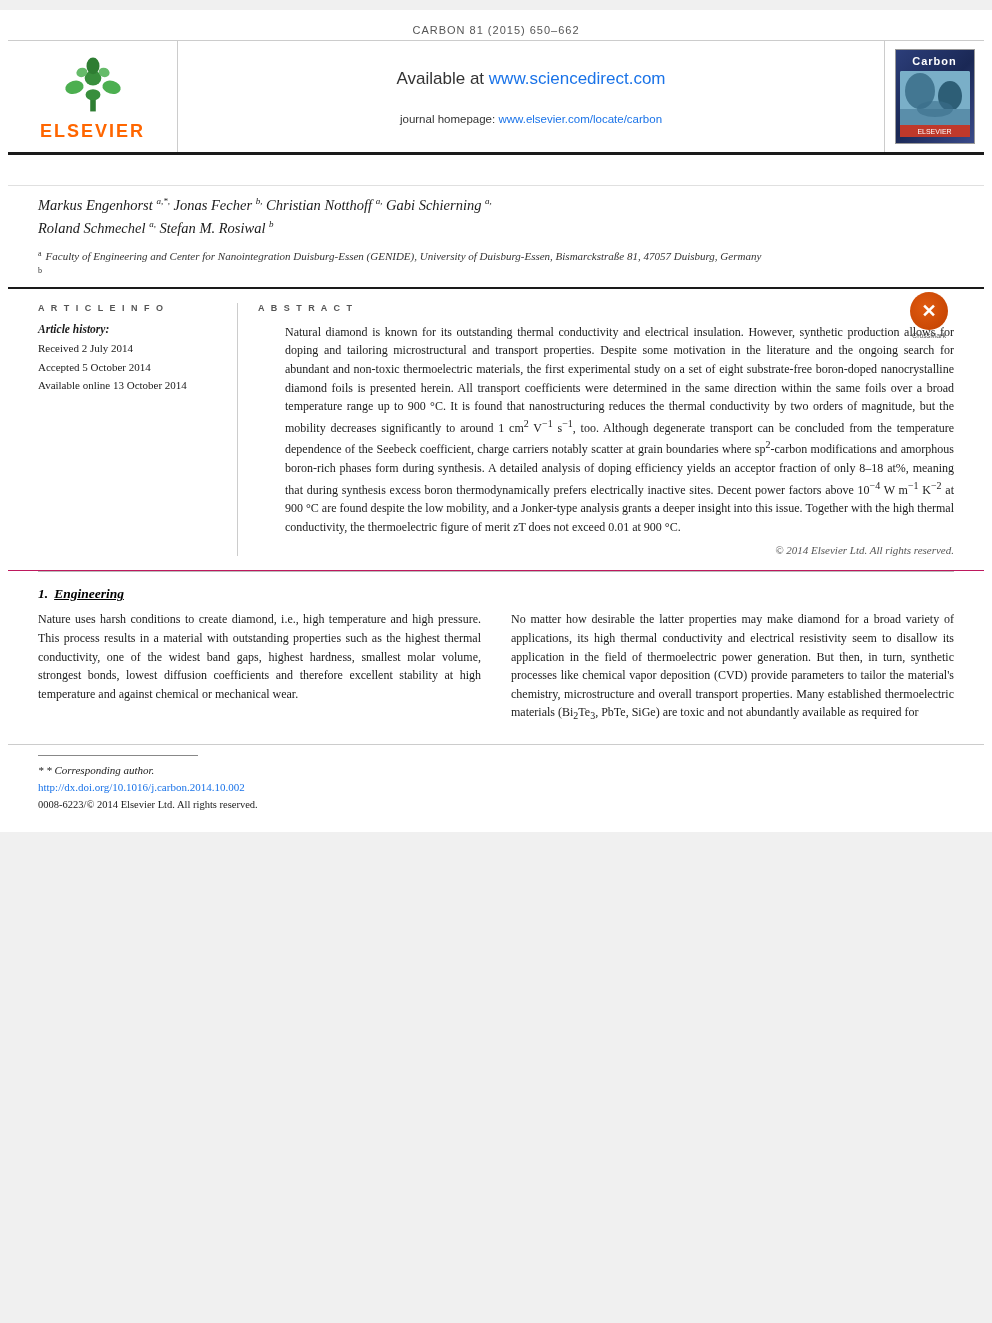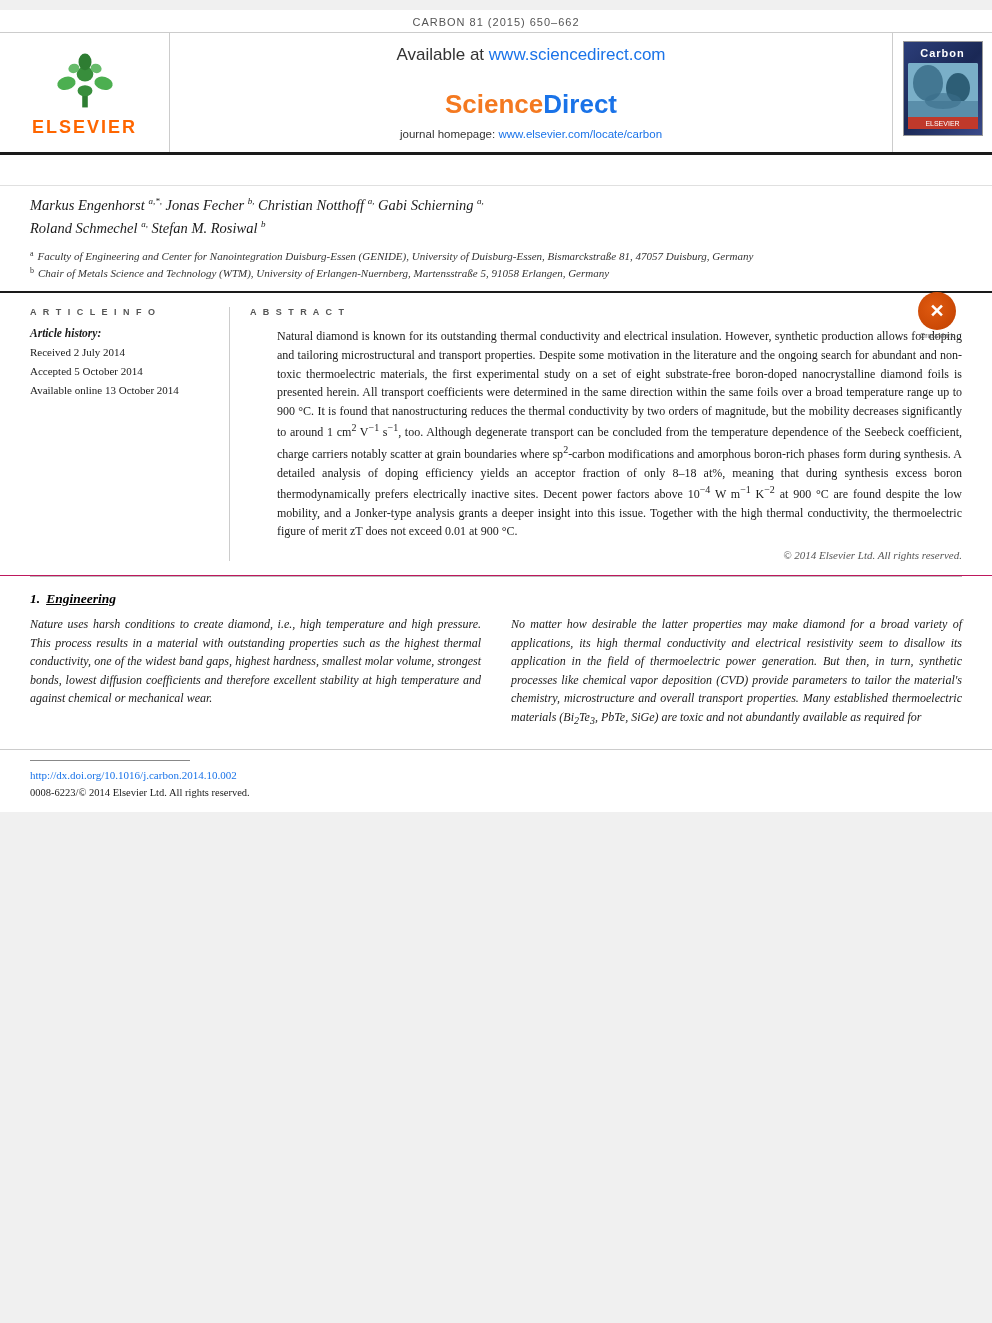--- a/index.html
+++ b/index.html
@@ -6,21 +6,21 @@
     body {
       background: #f0f0f0;
       font-family: 'Times New Roman', Times, serif;
       display: flex;
       justify-content: center;
       padding: 10px 0;
     }
     .page {
       width: 992px;
       background: #fff;
-      padding: 0;
+      padding: 8px;
       position: relative;
     }
     .journal-header-bar {
       background: #fff;
       text-align: center;
       padding: 6px 0 4px;
       font-size: 11px;
       color: #555;
       letter-spacing: 1px;
       font-family: Arial, sans-serif;
@@ -93,21 +93,21 @@
       color: #333;
       margin-top: 4px;
     }
     .homepage-text a {
       color: #1a73e8;
       text-decoration: none;
     }
     .journal-cover-area {
       width: 100px;
       display: flex;
-      align-items: flex-start;
+      align-items: flex-end;
       justify-content: center;
       border-left: 1px solid #ccc;
       padding: 8px;
       flex-shrink: 0;
     }
     .journal-cover {
       width: 80px;
       height: 95px;
       background: linear-gradient(135deg, #2c3e7a 0%, #1a2855 50%, #3a4a8a 100%);
       border: 1px solid #999;
@@ -277,21 +277,20 @@
       text-align: right;
       margin-top: 8px;
       font-style: italic;
     }
     .intro-section {
       padding: 14px 30px 0;
     }
     .intro-two-col {
       display: flex;
       gap: 30px;
-      font-style: italic;
     }
     .intro-left {
       flex: 1;
     }
     .intro-right {
       flex: 1;
     }
     .section-heading {
       font-size: 13.5px;
       font-style: italic;
@@ -379,21 +378,20 @@
         </svg>
         <div class="elsevier-wordmark">ELSEVIER</div>
       </div>
     </div>
 
     <div class="journal-info-center">
       <div class="available-text">
         <span>Available at</span>
         <a href="#">www.sciencedirect.com</a>
       </div>
-      <div class="sciencedirect-brand"><span style="color:#f47920;">Science</span><span style="color:#1a73e8;">Direct</span></div>
       <div class="homepage-text">
         <span>journal homepage:</span>
         <a href="#">www.elsevier.com/locate/carbon</a>
       </div>
     </div>
 
     <div class="journal-cover-area">
       <div class="journal-cover">
         <div class="cover-title-carbon">Carbon</div>
         <div class="cover-image-decoration">
@@ -440,21 +438,20 @@
       <em> Stefan M. Rosiwal</em>
       <sup class="author-superscript">b</sup>
     </div>
     <div class="affiliations-block">
       <div class="affil-line">
         <sup class="affil-super">a</sup>
         <span>Faculty of Engineering and Center for Nanointegration Duisburg-Essen (GENIDE), University of Duisburg-Essen, Bismarckstraße 81, 47057 Duisburg, Germany</span>
       </div>
       <div class="affil-line">
         <sup class="affil-super">b</sup>
-        <span>Chair of Metals Science and Technology (WTM), University of Erlangen-Nuernberg, Martensstraße 5, 91058 Erlangen, Germany</span>
       </div>
     </div>
   </div>
 
   <div class="two-col-section">
     <div class="left-col">
       <div class="section-label">A R T I C L E   I N F O</div>
       <div class="article-history-title">Article history:</div>
       <div class="history-line">Received 2 July 2014</div>
       <div class="history-line">Accepted 5 October 2014</div>
@@ -482,18 +479,22 @@
       </div>
       <div class="intro-right">
         <p class="body-text">No matter how desirable the latter properties may make diamond for a broad variety of applications, its high thermal conductivity and electrical resistivity seem to disallow its application in the field of thermoelectric power generation. But then, in turn, synthetic processes like chemical vapor deposition (CVD) provide parameters to tailor the material's chemistry, microstructure and overall transport properties. Many established thermoelectric materials (Bi<sub>2</sub>Te<sub>3</sub>, PbTe, SiGe) are toxic and not abundantly available as required for</p>
       </div>
     </div>
   </div>
 
   <div class="footnote-section">
     <hr style="border:none;border-top:1px solid #888;margin-bottom:6px;width:160px;margin-left:0;">
     <div class="footnote-text">
+      <span class="footnote-star">* </span>
+      <em>* Corresponding author.</em>
+    </div>
+    <div class="footnote-text">
       <a class="footnote-doi" href="#">http://dx.doi.org/10.1016/j.carbon.2014.10.002</a>
     </div>
     <div class="issn-line">0008-6223/© 2014 Elsevier Ltd. All rights reserved.</div>
   </div>
 
 </div>
 
 </body></html>

